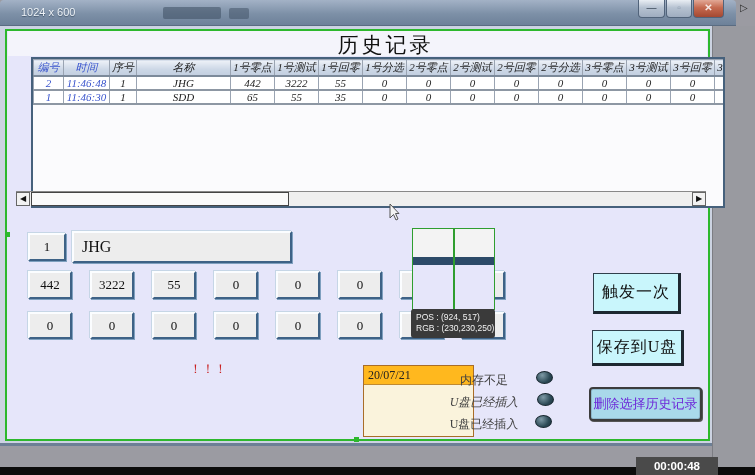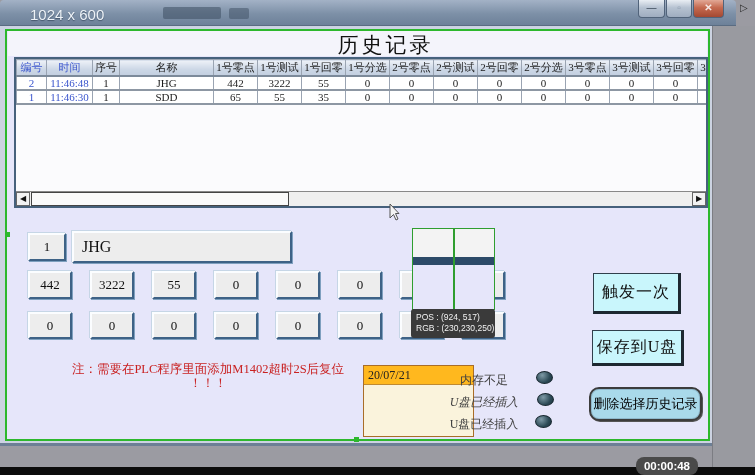--- a/index.html
+++ b/index.html
@@ -4,21 +4,21 @@
 <style>
   * { margin:0; padding:0; box-sizing:border-box; }
   html,body { width:755px; height:475px; overflow:hidden; }
   body { font-family:"Liberation Sans", sans-serif; background:#9b9ba2; position:relative; }
   .abs { position:absolute; }
 
   
   .titlebar { left:0; top:0; width:736px; height:26px;
     background:linear-gradient(#a3b2c6,#7d90a7 55%,#6d8199);
     border-bottom:1px solid #5a6c82; border-radius:4px 4px 0 0; }
-  .titlebar-text { left:30px; top:6px; font-size:15px; color:#eef3f8; text-shadow:0 1px 1px #44566b; }
+  .titlebar-text { left:21px; top:6px; font-size:11px; color:#eef3f8; text-shadow:0 1px 1px #44566b; }
   .smudge1 { left:163px; top:7px; width:58px; height:12px; background:#3e4f63; opacity:.55; filter:blur(.6px); border-radius:2px; }
   .smudge2 { left:229px; top:8px; width:20px; height:11px; background:#3e4f63; opacity:.5; filter:blur(.6px); border-radius:2px; }
   .winbtn { top:0; height:18px; border:1px solid #51637a; border-top:none;
     background:linear-gradient(#e9eef4,#b6c2d1 45%,#9fadc0);
     color:#3c4a5a; font-size:10px; text-align:center; line-height:16px;
     border-radius:0 0 4px 4px; cursor:default; }
   .btn-min { left:638px; width:27px; }
   .btn-max { left:666px; width:26px; color:#8593a5; }
   .btn-close { left:693px; width:31px;
     background:linear-gradient(#e2a896,#c56a50 45%,#a44832);
@@ -32,22 +32,22 @@
   .frame-bottom-line { left:0; top:443px; width:712px; height:3px; background:#6c7f95; }
 
   
   .screen { left:5px; top:29px; width:705px; height:412px; background:#e6e6fa; border:2px solid #2db82d; }
   .handle { width:5px; height:5px; background:#2db82d; }
   .title-band { left:8px; top:31px; width:699px; height:25px; background:#f4f4fb; }
   .screen-title { width:100%; text-align:center; top:31px; left:8px; font-family:"Liberation Serif",serif;
     font-size:21px; color:#111; letter-spacing:3px; }
 
   
-  .table-panel { left:14px; top:57px; width:694px; height:151px; background:#fbfbfd;
-    border:2px solid #46617c; overflow:hidden; }
+  .table-panel { left:31px; top:57px; width:694px; height:151px; background:#fbfbfd;
+    border:2px solid #46617c; overflow:hidden;font-style:italic; }
   table.hist { border-collapse:collapse; table-layout:fixed; width:725px; font-family:"Liberation Serif",serif; }
   table.hist th, table.hist td { border:1px solid #9aa4b2; font-weight:normal; overflow:hidden;
     white-space:nowrap; text-align:center; padding:0; }
   table.hist th { height:15px; font-size:11px; color:#1c1c1c;
     background:linear-gradient(#eef2f8,#ccd7e6 60%,#c3cfe0); border-bottom:2px solid #7c8a9a; }
   table.hist td { height:13px; font-size:11px; color:#1c1c1c; background:#fff; border-bottom:2px solid #8d97a3; }
   .blue-col { color:#3a55cd !important; }
 
   
   .hscroll { left:16px; top:191px; width:690px; height:15px; background:#efefef; border-top:1px solid #888; }
@@ -73,36 +73,36 @@
   
   .ind-label { width:92px; text-align:center; font-size:12px; color:#404040; font-family:"Liberation Serif",serif; }
   .lamp { width:17px; height:13px; border-radius:50%;
     background:radial-gradient(circle at 35% 30%, #7e9aa6, #2c4a56 60%, #1b323c); border:1px solid #16262e; }
 
   
   .cbtn { background:#c9f6fc; border:1px solid #30404c; border-right:3px solid #1d2830; border-bottom:3px solid #1d2830;
     display:flex; align-items:center; justify-content:center; font-family:"Liberation Serif",serif;
     font-size:16px; color:#101010; letter-spacing:1px; cursor:pointer; }
   .del-btn { left:589px; top:387px; width:113px; height:34px; background:#a9d9ea;
-    border:2px solid #3c3c3c; border-radius:10px; box-shadow:inset 0 0 0 1px #8fb8cc, 1px 1px 0 #555;
+    border:2px solid #3c3c3c; border-radius:4px; box-shadow:inset 0 0 0 1px #8fb8cc, 1px 1px 0 #555;
     display:flex; align-items:center; justify-content:center;
-    font-family:"Liberation Serif",serif; font-size:13px; color:#000000; cursor:pointer; }
+    font-family:"Liberation Serif",serif; font-size:13px; color:#6d28d9; cursor:pointer; }
 
   
   .mag { left:412px; top:228px; width:83px; height:82px; border:1px solid #2f9e2f; background:#e6e6fa; }
   .mag-top { left:0; top:0; width:100%; height:28px; background:#f3f3f3; }
   .mag-band { left:0; top:28px; width:100%; height:8px; background:#2c4a68; }
   .mag-vline { left:40px; top:0; width:2px; height:100%; background:#2f9e2f; }
   .tooltip { left:411px; top:309px; width:84px; height:29px; background:#3a3a3a; border-radius:3px;
     color:#f2f2f2; font-size:8.5px; line-height:11px; padding:3px 0 0 5px; }
 
   
   .black-bar { left:0; top:467px; width:755px; height:8px; background:#0c0c0c; }
-  .timer { left:636px; top:457px; width:62px; height:18px; background:#4a4a4a; color:#fff;
-    font-size:11.5px; font-weight:bold; text-align:center; line-height:18px;border-radius:8px; }
+  .timer { left:636px; top:457px; width:82px; height:18px; background:#4a4a4a; color:#fff;
+    font-size:11.5px; font-weight:bold; text-align:center; line-height:18px; }
 
   .cursor-svg { left:386px; top:203px; }
 </style>
 </head>
 <body>
 
 <div class="abs titlebar"></div>
 <div class="abs titlebar-text">1024 x 600</div>
 <div class="abs smudge1"></div>
 <div class="abs smudge2"></div>
@@ -220,21 +220,20 @@
 <div class="abs bev" style="left:28px;  top:312px; width:44px; height:27px; font-size:13px;">0</div>
 <div class="abs bev" style="left:90px;  top:312px; width:44px; height:27px; font-size:13px;">0</div>
 <div class="abs bev" style="left:152px; top:312px; width:44px; height:27px; font-size:13px;">0</div>
 <div class="abs bev" style="left:214px; top:312px; width:44px; height:27px; font-size:13px;">0</div>
 <div class="abs bev" style="left:276px; top:312px; width:44px; height:27px; font-size:13px;">0</div>
 <div class="abs bev" style="left:338px; top:312px; width:44px; height:27px; font-size:13px;">0</div>
 <div class="abs bev" style="left:400px; top:312px; width:44px; height:27px; font-size:13px;"></div>
 <div class="abs bev" style="left:461px; top:312px; width:44px; height:27px; font-size:13px;"></div>
 
 <div class="abs note">
-  <div>注：需要在PLC程序里面添加M1402超时2S后复位</div>
   <div>！！！</div>
 </div>
 
 <div class="abs date-panel">
   <div class="date-head">20/07/21</div>
 </div>
 
 <div class="abs" style="left:438px; top:372px;">
   <span class="ind-label abs" style="left:0; top:0;">内存不足</span>
 </div>

